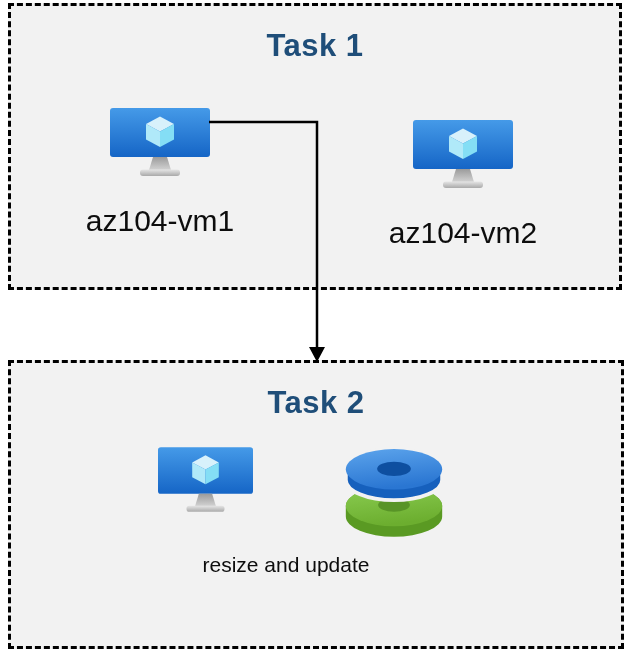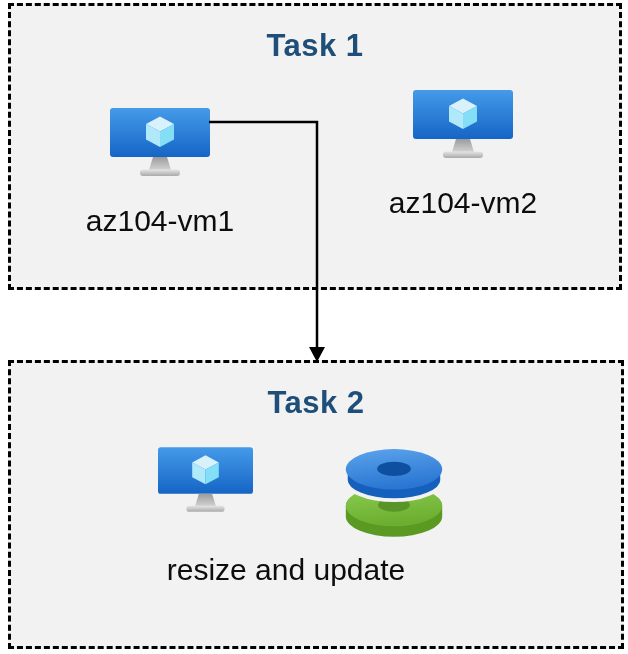--- a/index.html
+++ b/index.html
@@ -11,26 +11,26 @@
   .box2{left:8px;top:360px;width:616px;height:289px;}
 
   .box-title{position:absolute;left:0;top:22px;width:100%;text-align:center;
     font-size:31px;font-weight:600;color:var(--title_color,#1f4e79);letter-spacing:0.5px;}
 
   .vm-group{position:absolute;width:200px;display:flex;flex-direction:column;align-items:center;margin-top:24px;}
   .vm-group .vm-icon{display:block;}
   .vm-label{margin-top:24px;text-align:center;font-size:30px;line-height:38px;color:var(--label_color,#0d0d0d);}
 
   .vm1{left:49px;top:78px;}
-  .vm2{left:352px;top:60px;}
+  .vm2{left:352px;top:90px;}
 
   .t2-vm{position:absolute;left:147px;top:84px;}
   .t2-disks{position:absolute;left:330px;top:81px;}
   .t2-caption{position:absolute;left:75px;top:190px;width:400px;text-align:center;
-    font-size:30px;color:var(--label_color,#0d0d0d);}
+    font-size:21px;color:var(--label_color,#0d0d0d);}
 
   .connector{position:absolute;left:0;top:0;pointer-events:none;z-index:5;}
   .connector .line{fill:none;stroke:var(--arrow_color,#000);stroke-width:2.5;}
   .connector .head{fill:var(--arrow_color,#000);stroke:none;}
 </style>
 </head>
 <body>
 
 <svg width="0" height="0" style="position:absolute" aria-hidden="true">
   <defs>

